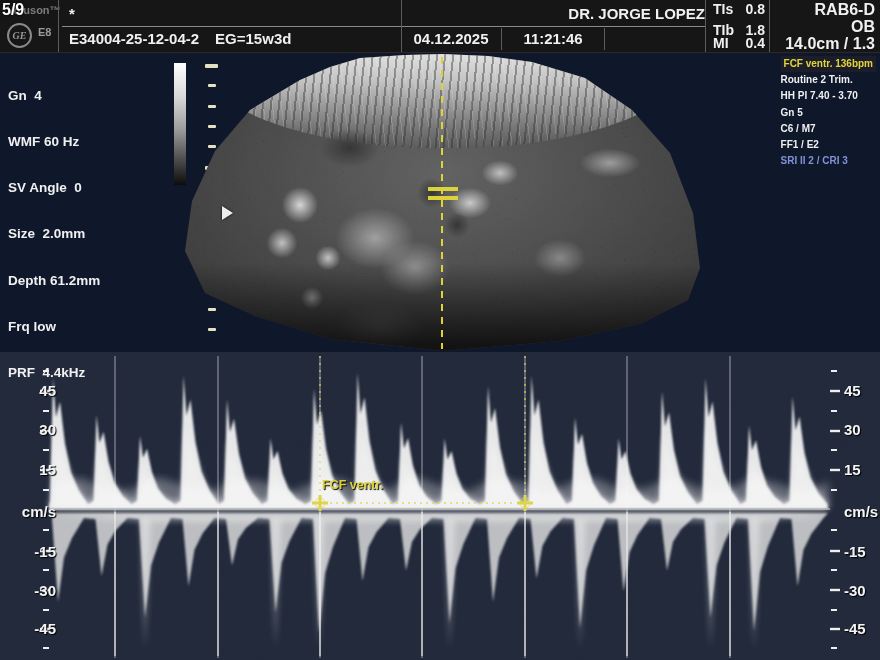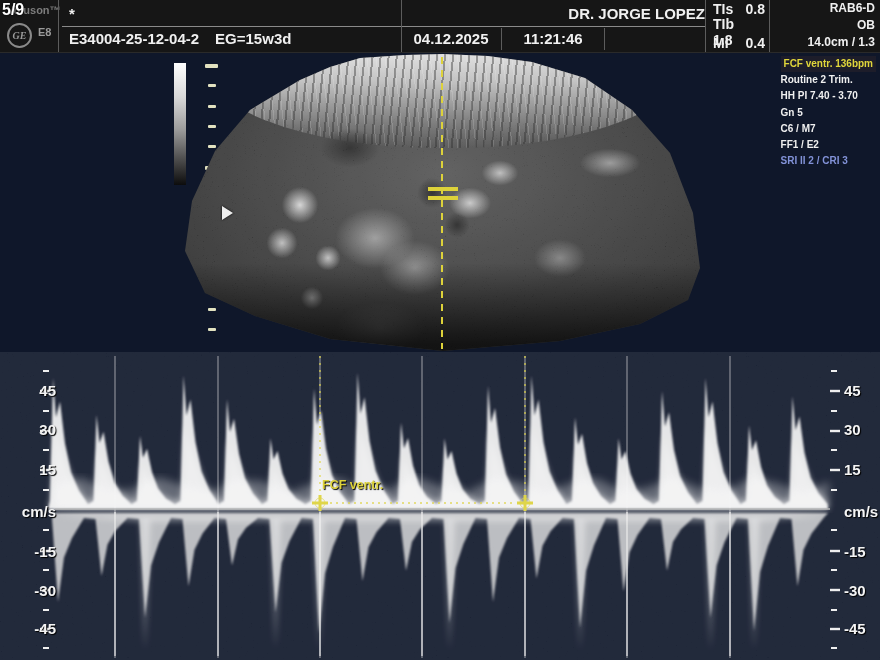--- a/index.html
+++ b/index.html
@@ -16,21 +16,21 @@
              display:flex;align-items:center;justify-content:center;color:#9a9a9a;
              font-family:"Liberation Serif",serif;font-style:italic;font-size:10px;font-weight:bold;}
   .model{position:absolute;left:38px;top:26px;color:#9a9a9a;font-size:11px;font-weight:bold;}
   .h-txt{position:absolute;font-weight:bold;font-size:15px;white-space:nowrap;}
   .patient-row{left:69px;top:5px;display:flex;gap:28px;}
   .id-row{left:69px;top:30px;display:flex;gap:16px;}
   .doctor{left:402px;top:5px;width:303px;text-align:right;}
   .date{left:402px;top:30px;width:98px;text-align:center;}
   .time{left:503px;top:30px;width:100px;text-align:center;}
   .idx-row{position:absolute;left:713px;width:52px;display:flex;justify-content:space-between;font-weight:bold;font-size:14px;}
-  .probe-txt{position:absolute;right:5px;text-align:right;font-weight:bold;font-size:12px;white-space:nowrap;}
+  .probe-txt{position:absolute;right:5px;text-align:right;font-weight:bold;font-size:16px;white-space:nowrap;}
 
   
   .left-params{position:absolute;left:8px;top:57px;font-size:13.5px;font-weight:bold;line-height:15.4px;white-space:pre;}
 
   
   .right-params{position:absolute;right:4px;top:56px;text-align:left;font-size:10px;font-weight:bold;line-height:16.2px;white-space:nowrap;}
   .fcf-line{color:#e0d63b;background:#1d1d2a;padding:0 3px;display:inline-block;}
   .sri-line{color:#8292d8;}
 
   
@@ -104,21 +104,21 @@
       <span>EG=15w3d</span>
     </div>
     <div class="h-txt doctor">DR. JORGE LOPEZ</div>
     <div class="h-txt date">04.12.2025</div>
     <div class="h-txt time">11:21:46</div>
 
     <div class="idx-row" style="top:1px;">
       <span>TIs</span>
         <span>0.8</span>
     </div>
-    <div class="idx-row" style="top:16px;flex-direction:column;">
+    <div class="idx-row" style="top:22px;">
       <span>TIb</span>
         <span>1.8</span>
     </div>
     <div class="idx-row" style="top:35px;">
       <span>MI</span>
         <span>0.4</span>
     </div>
 
     <div class="probe-txt" style="top:1px;">RAB6-D</div>
     <div class="probe-txt" style="top:18px;">OB</div>
@@ -126,20 +126,29 @@
 
     <div class="hline" style="left:62px;top:26px;width:643px;"></div>
     <div class="vline" style="left:58px;top:0;height:52px;"></div>
     <div class="vline" style="left:401px;top:0;height:52px;"></div>
     <div class="vline" style="left:501px;top:28px;height:22px;"></div>
     <div class="vline" style="left:604px;top:28px;height:22px;"></div>
     <div class="vline" style="left:705px;top:0;height:52px;"></div>
     <div class="vline" style="left:769px;top:0;height:52px;"></div>
   </div>
 
+  <div class="left-params">
+    <div>Gn  4</div>
+    <div>WMF 60 Hz</div>
+    <div>SV Angle  0</div>
+    <div>Size  2.0mm</div>
+    <div>Depth 61.2mm</div>
+    <div>Frq low</div>
+    <div>PRF  4.4kHz</div>
+  </div>
 
   <div class="right-params">
     <div><span class="fcf-line">FCF ventr. 136bpm</span></div>
     <div>Routine 2 Trim.</div>
     <div>HH PI 7.40 - 3.70</div>
     <div>Gn   5</div>
     <div>C6 / M7</div>
     <div>FF1 / E2</div>
     <div class="sri-line">SRI II 2 / CRI 3</div>
   </div>

